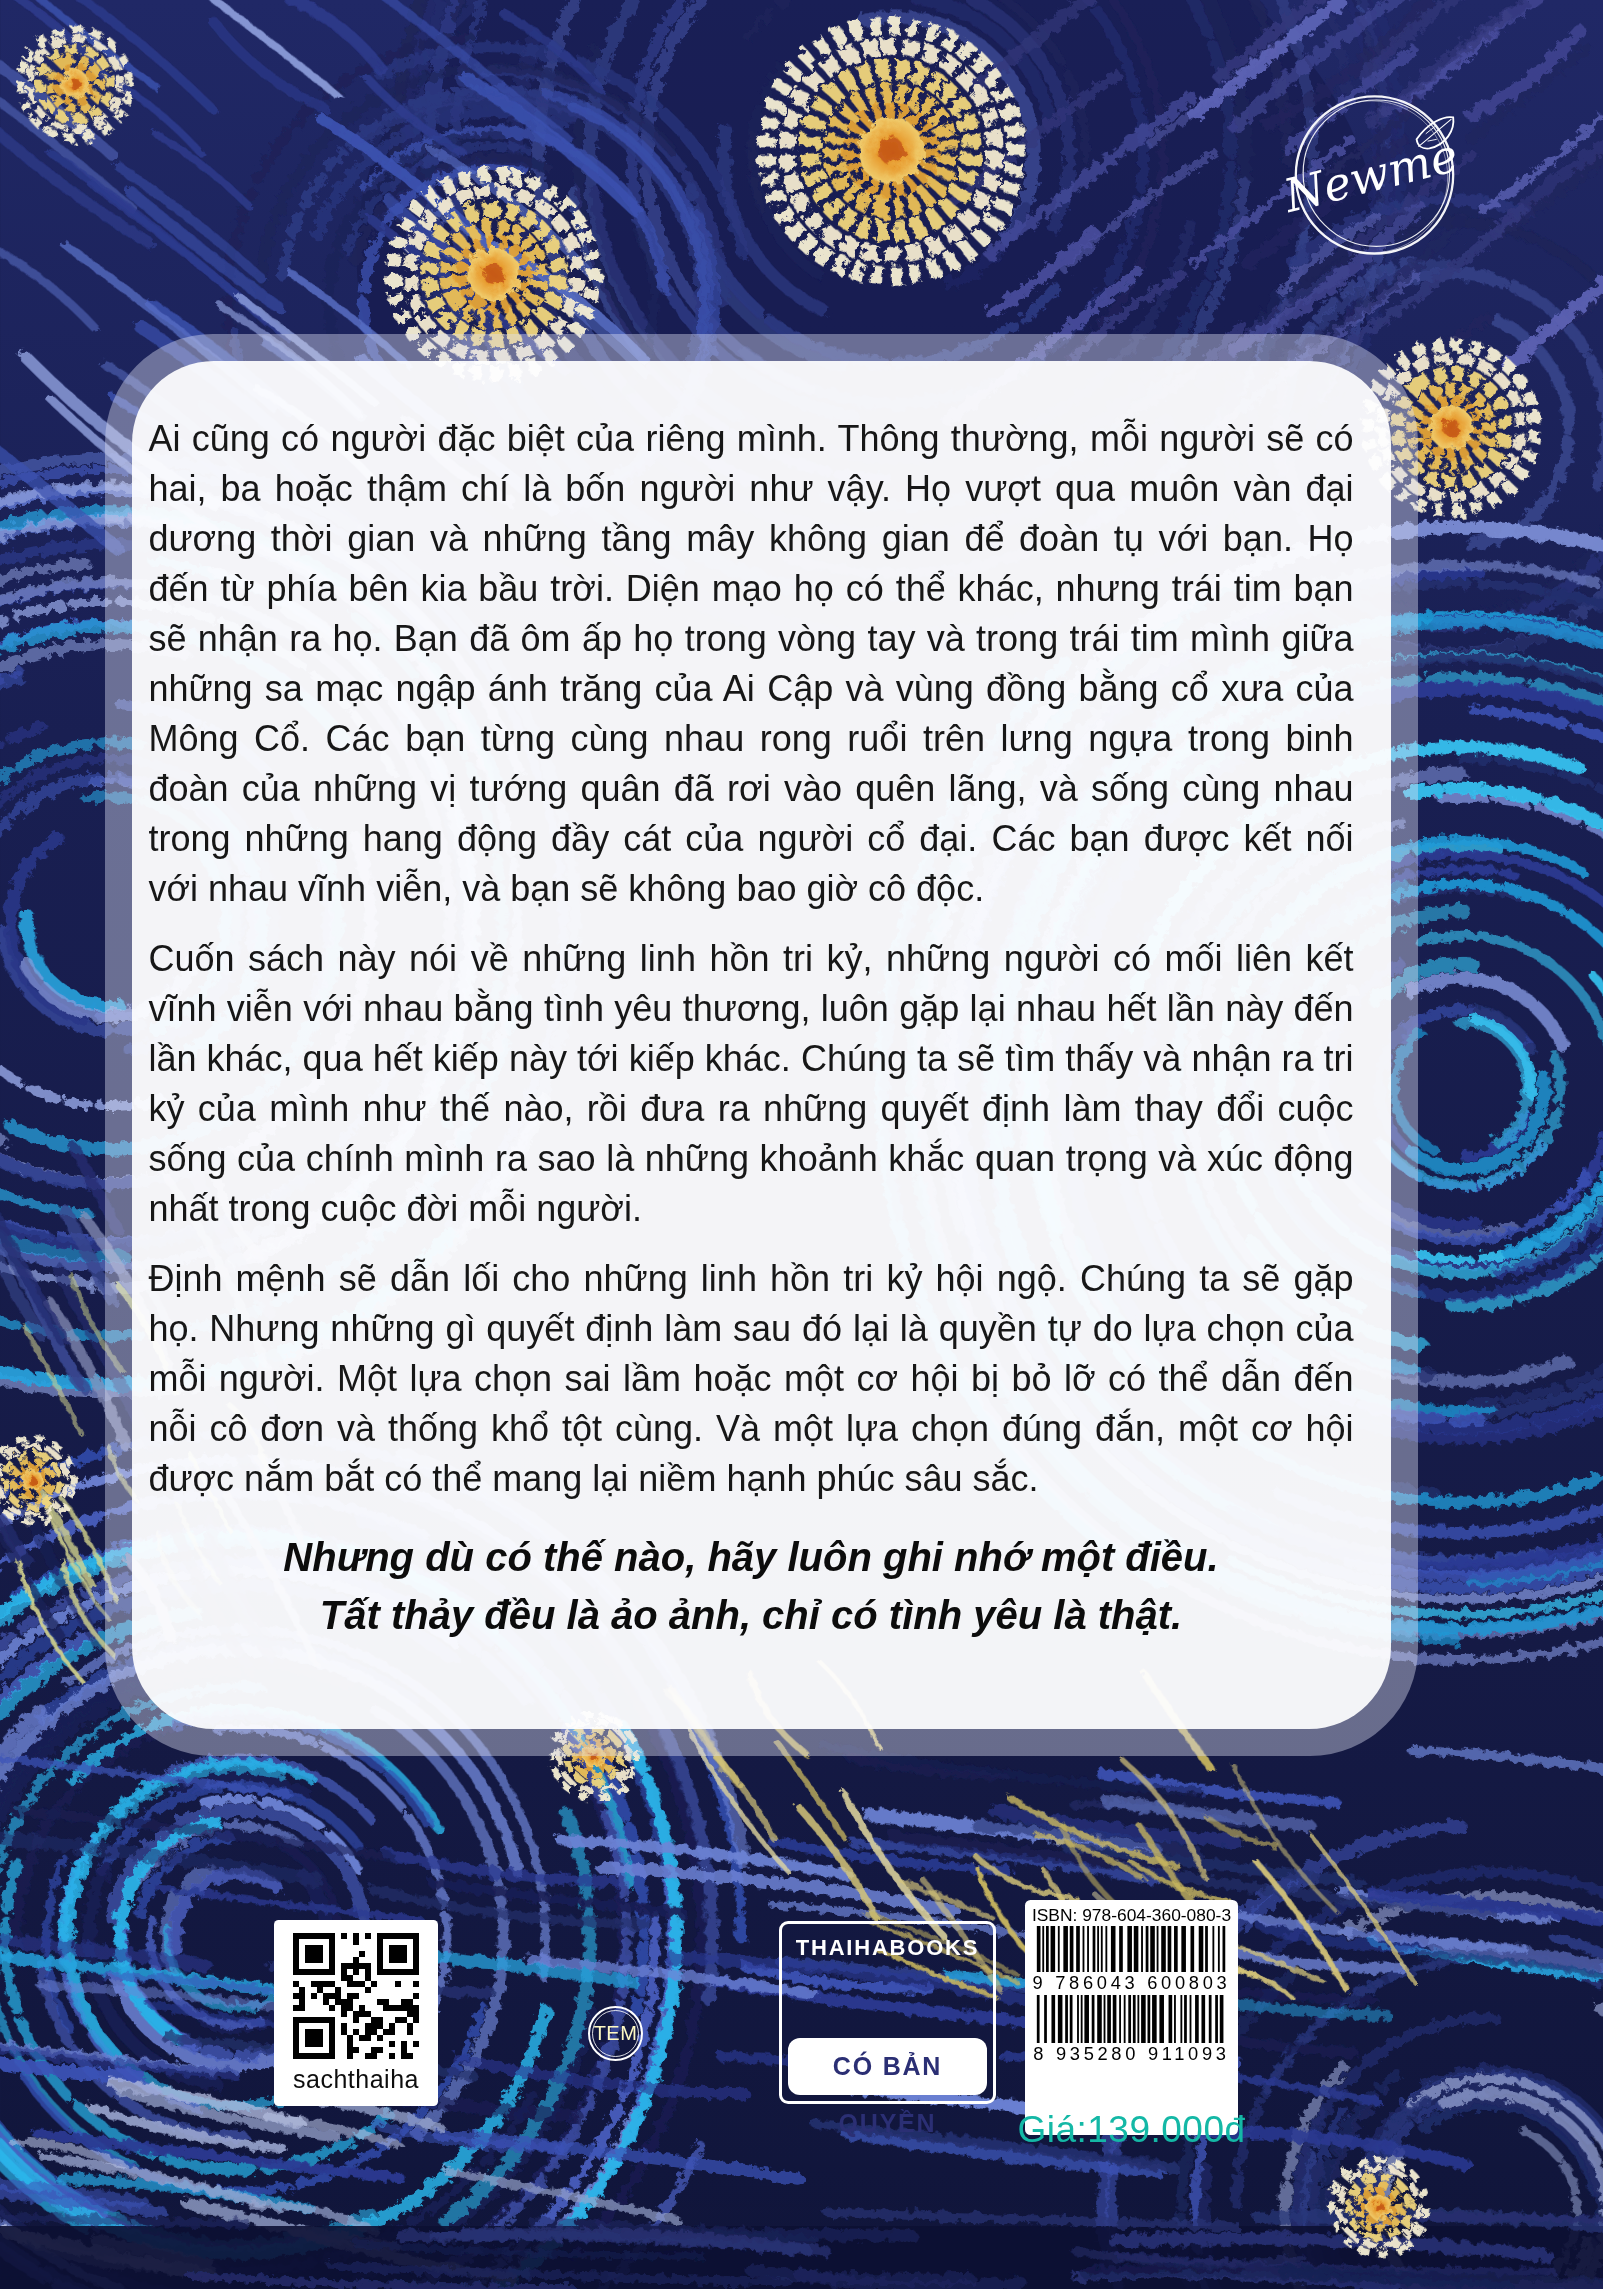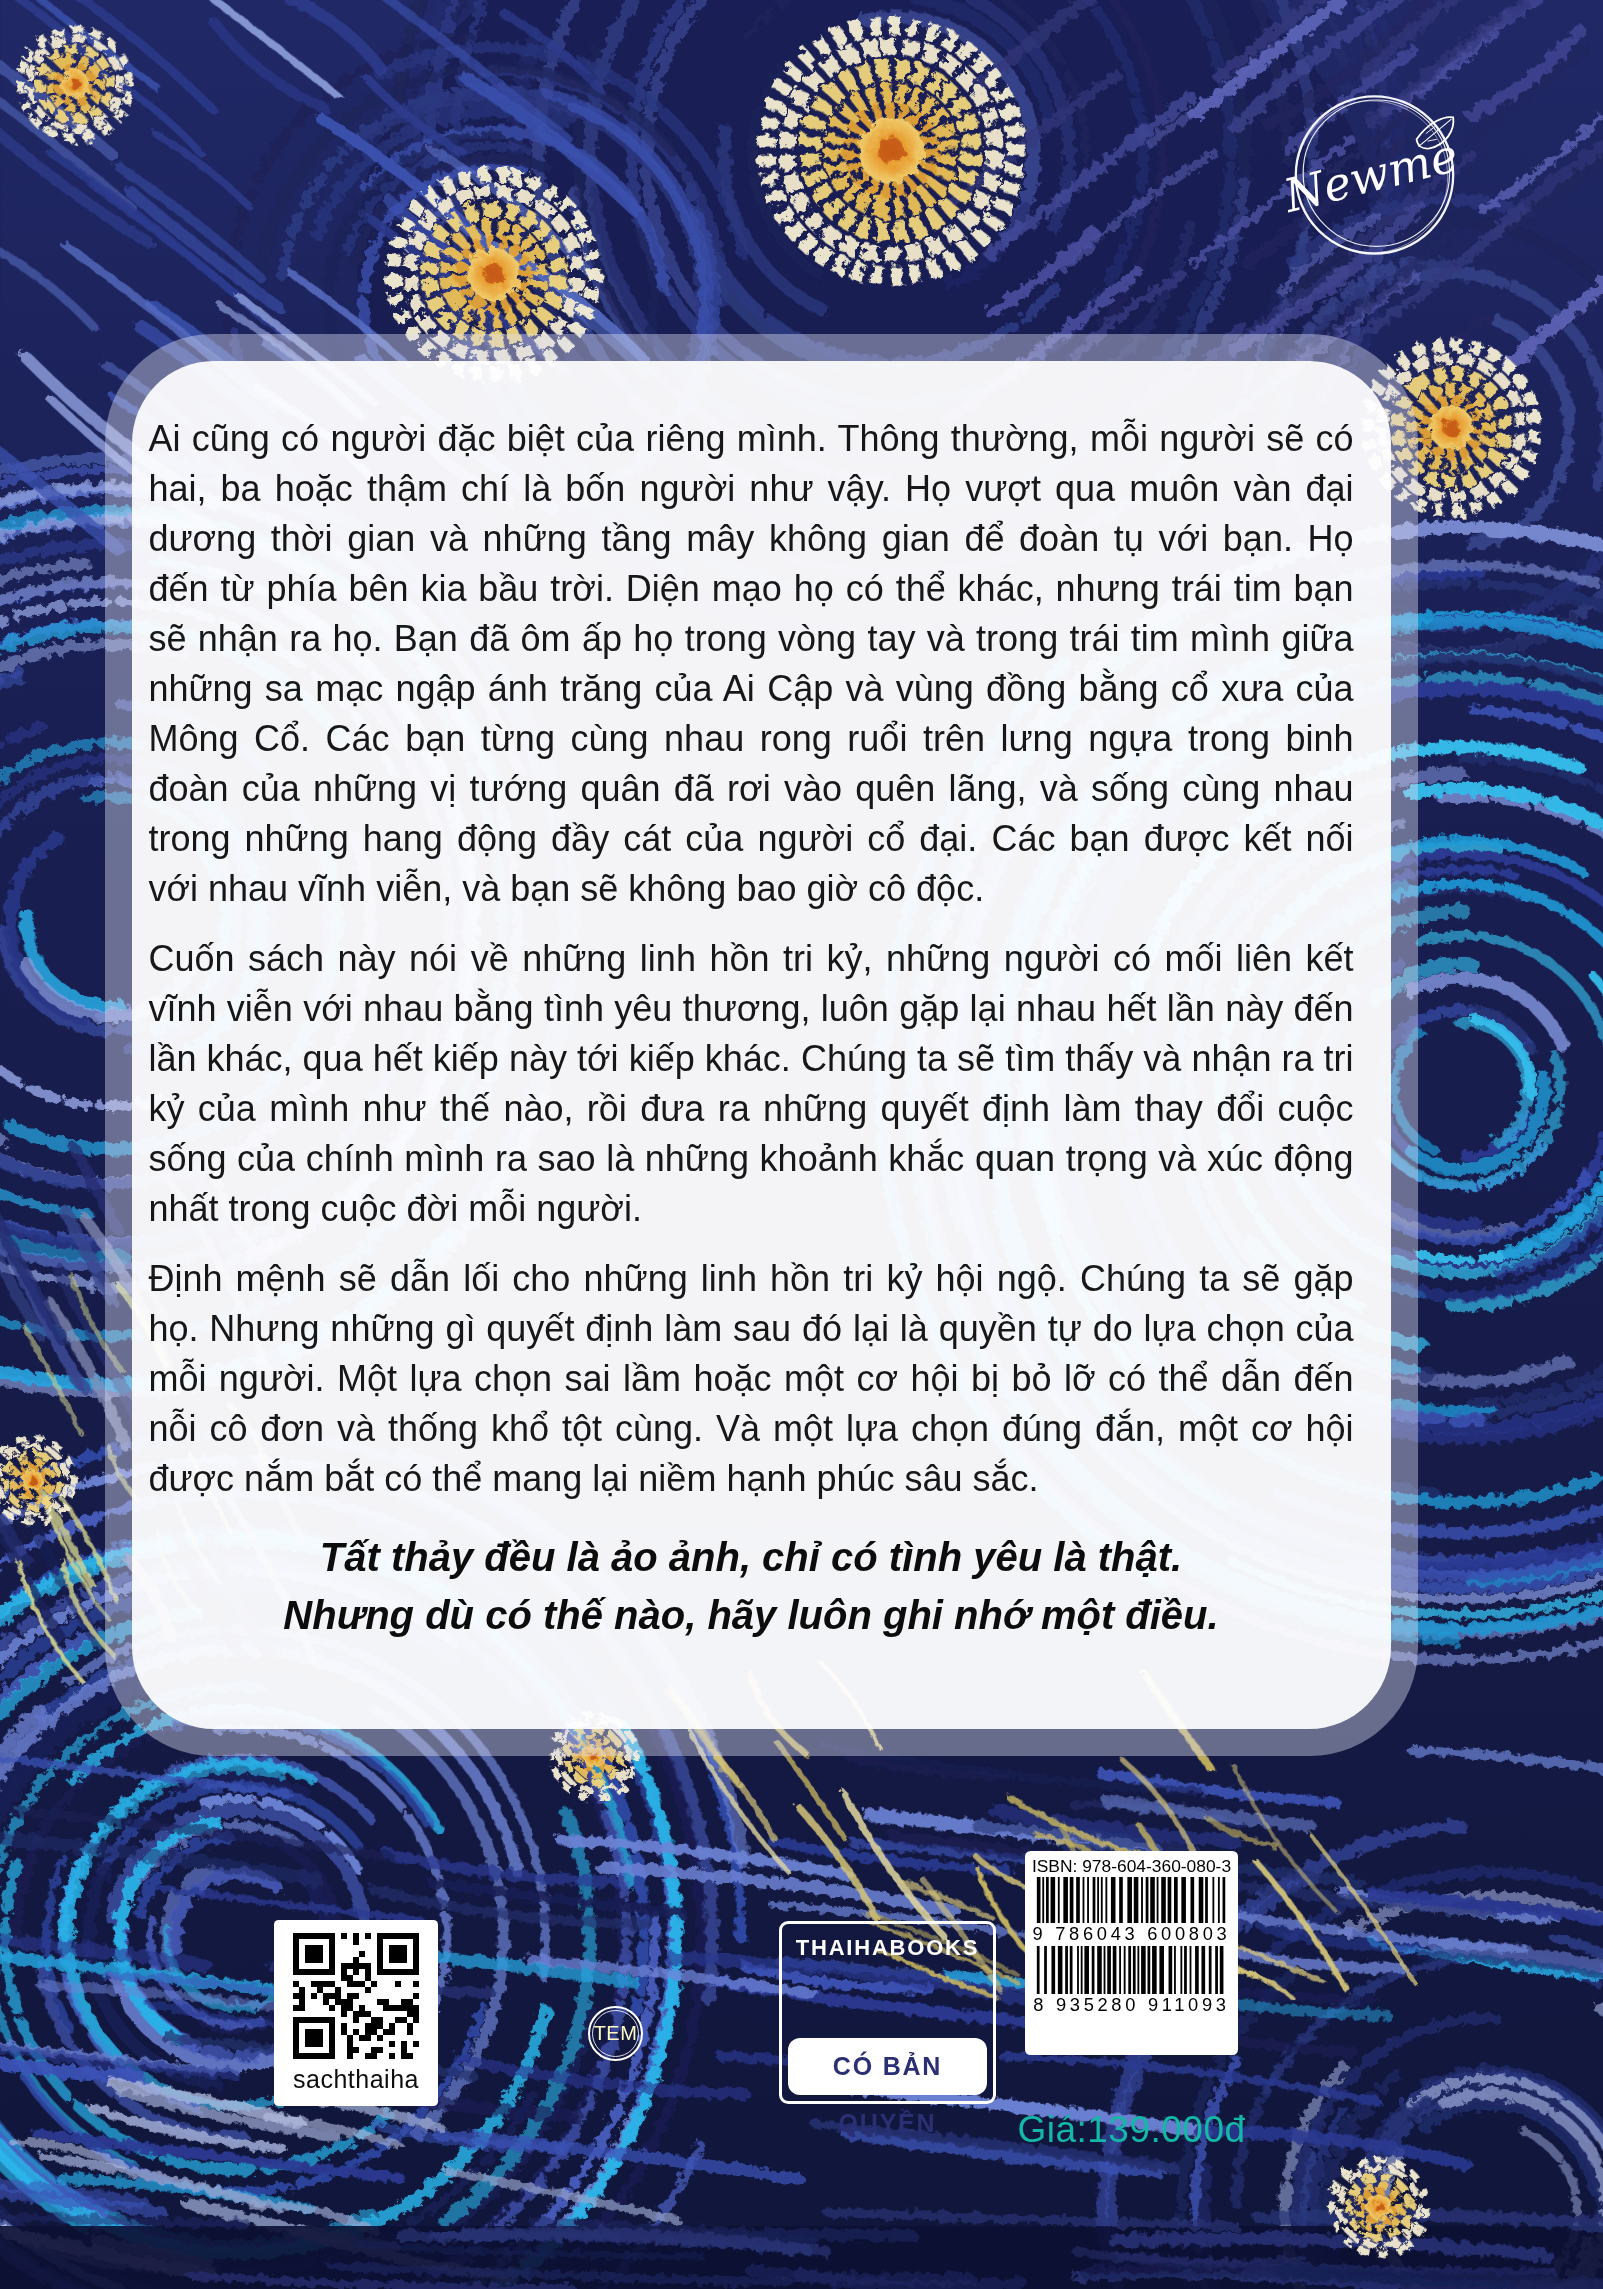--- a/index.html
+++ b/index.html
@@ -38,21 +38,21 @@
   .copy-badge{position:absolute;left:779px;top:1921px;width:217px;height:183px;
               border:3.7px solid #fff;border-radius:9.1px;color:#fff;text-align:center;}
   .badge-brand{margin-top:11px;font-weight:bold;font-size:22px;letter-spacing:1.8px;}
   .badge-row{position:absolute;left:0;right:0;top:35px;}
   .badge-percent{font-weight:bold;font-size:95px;line-height:95px;letter-spacing:-4.6px;}
   .badge-percent-sign{font-weight:bold;font-size:42px;vertical-align:-5.5px;letter-spacing:0;}
   .badge-plate{position:absolute;left:6.4px;right:6.4px;bottom:6.4px;height:57px;background:#fff;
                border-radius:12px;color:#2b2f74;font-weight:bold;font-size:25px;
                letter-spacing:1.8px;line-height:57px;}
 
-  .barcode-card{position:absolute;left:1025px;top:1851px;width:213px;height:204px;
+  .barcode-card{position:absolute;left:1025px;top:1900px;width:213px;height:235px;
                 background:#fff;border-radius:5.5px;text-align:center;overflow:hidden;}
   .isbn-label{font-size:17.4px;color:#000;margin-top:4.6px;white-space:nowrap;letter-spacing:0;}
   .bars{display:block;margin:0.9px auto 0 auto;width:193px;height:46px;}
   .bars.second{height:48px;}
   .bar-digits{font-size:18.3px;color:#000;letter-spacing:3.7px;margin-top:0;white-space:nowrap;}
 
   .price-label{position:absolute;left:1016px;top:2109px;width:231px;text-align:center;
                font-size:37px;color:#14b8a6;letter-spacing:0.5px;}
 </style>
 </head>
@@ -756,22 +756,22 @@
     </g>
   </svg>
 
   <div class="panel-outer">
     <div class="panel-inner">
       <div class="panel-content">
         <p>Ai cũng có người đặc biệt của riêng mình. Thông thường, mỗi người sẽ có hai, ba hoặc thậm chí là bốn người như vậy. Họ vượt qua muôn vàn đại dương thời gian và những tầng mây không gian để đoàn tụ với bạn. Họ đến từ phía bên kia bầu trời. Diện mạo họ có thể khác, nhưng trái tim bạn sẽ nhận ra họ. Bạn đã ôm ấp họ trong vòng tay và trong trái tim mình giữa những sa mạc ngập ánh trăng của Ai Cập và vùng đồng bằng cổ xưa của Mông Cổ. Các bạn từng cùng nhau rong ruổi trên lưng ngựa trong binh đoàn của những vị tướng quân đã rơi vào quên lãng, và sống cùng nhau trong những hang động đầy cát của người cổ đại. Các bạn được kết nối với nhau vĩnh viễn, và bạn sẽ không bao giờ cô độc.</p>
         <p>Cuốn sách này nói về những linh hồn tri kỷ, những người có mối liên kết vĩnh viễn với nhau bằng tình yêu thương, luôn gặp lại nhau hết lần này đến lần khác, qua hết kiếp này tới kiếp khác. Chúng ta sẽ tìm thấy và nhận ra tri kỷ của mình như thế nào, rồi đưa ra những quyết định làm thay đổi cuộc sống của chính mình ra sao là những khoảnh khắc quan trọng và xúc động nhất trong cuộc đời mỗi người.</p>
         <p>Định mệnh sẽ dẫn lối cho những linh hồn tri kỷ hội ngộ. Chúng ta sẽ gặp họ. Nhưng những gì quyết định làm sau đó lại là quyền tự do lựa chọn của mỗi người. Một lựa chọn sai lầm hoặc một cơ hội bị bỏ lỡ có thể dẫn đến nỗi cô đơn và thống khổ tột cùng. Và một lựa chọn đúng đắn, một cơ hội được nắm bắt có thể mang lại niềm hạnh phúc sâu sắc.</p>
         <div class="tagline">
+          <div>Nhưng dù có thế nào, hãy luôn ghi nhớ một điều.</div>
           <div>Tất thảy đều là ảo ảnh, chỉ có tình yêu là thật.</div>
-          <div>Nhưng dù có thế nào, hãy luôn ghi nhớ một điều.</div>
         </div>
       </div>
     </div>
   </div>
 
   <div class="qr-card">
     <svg id="qr-svg" viewBox="0 0 126 126">
         <rect x="0" y="0" width="126" height="126" fill="#fff"></rect>
         <rect x="0" y="0" width="42" height="42" fill="#000"></rect>
         <rect x="6" y="6" width="30" height="30" fill="#fff"></rect>

